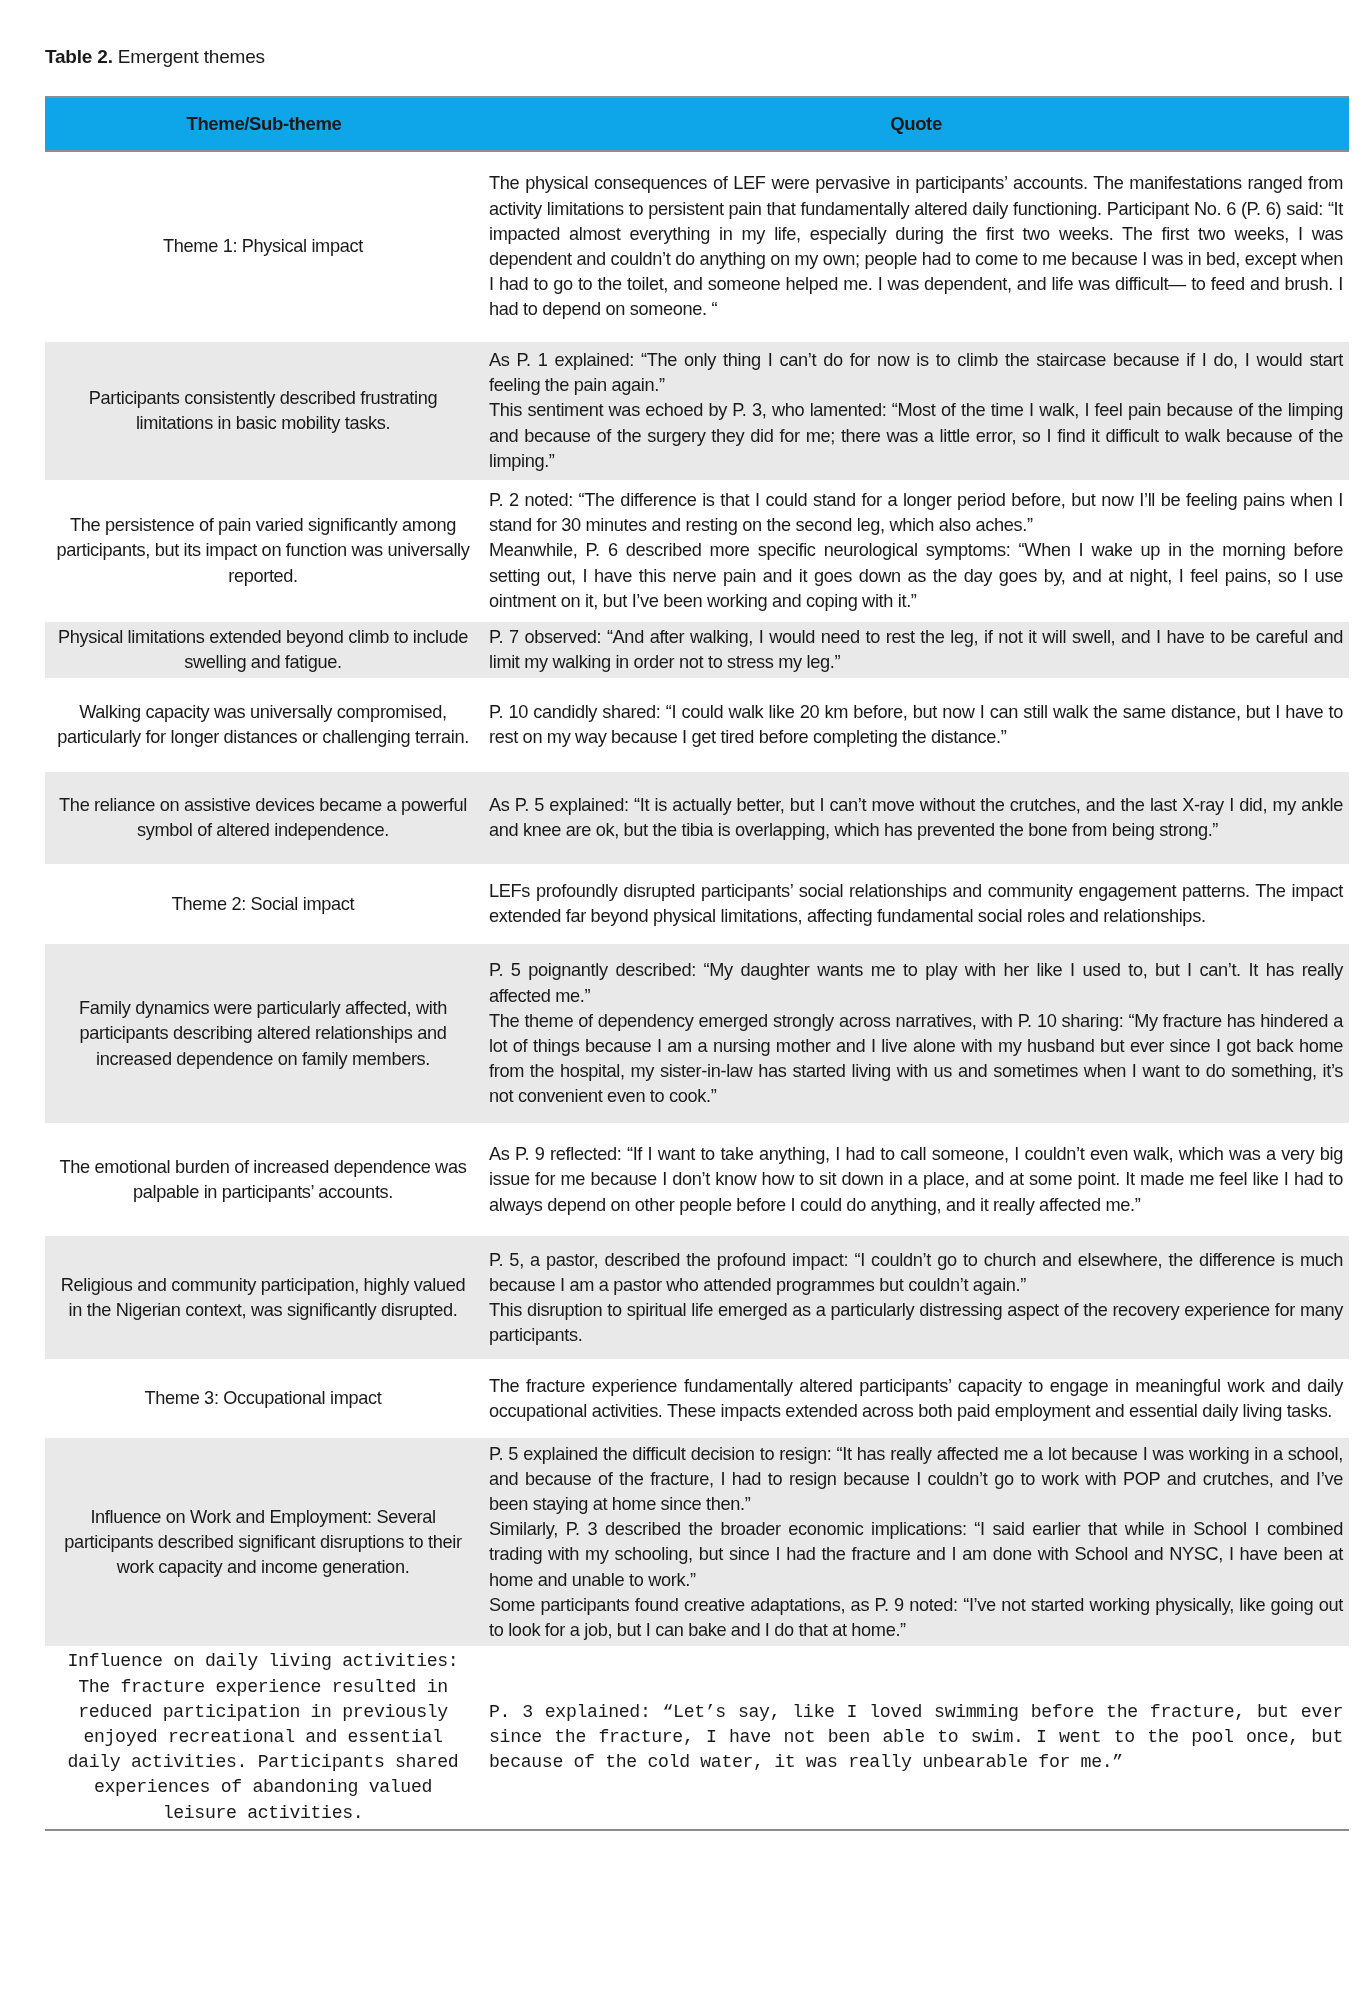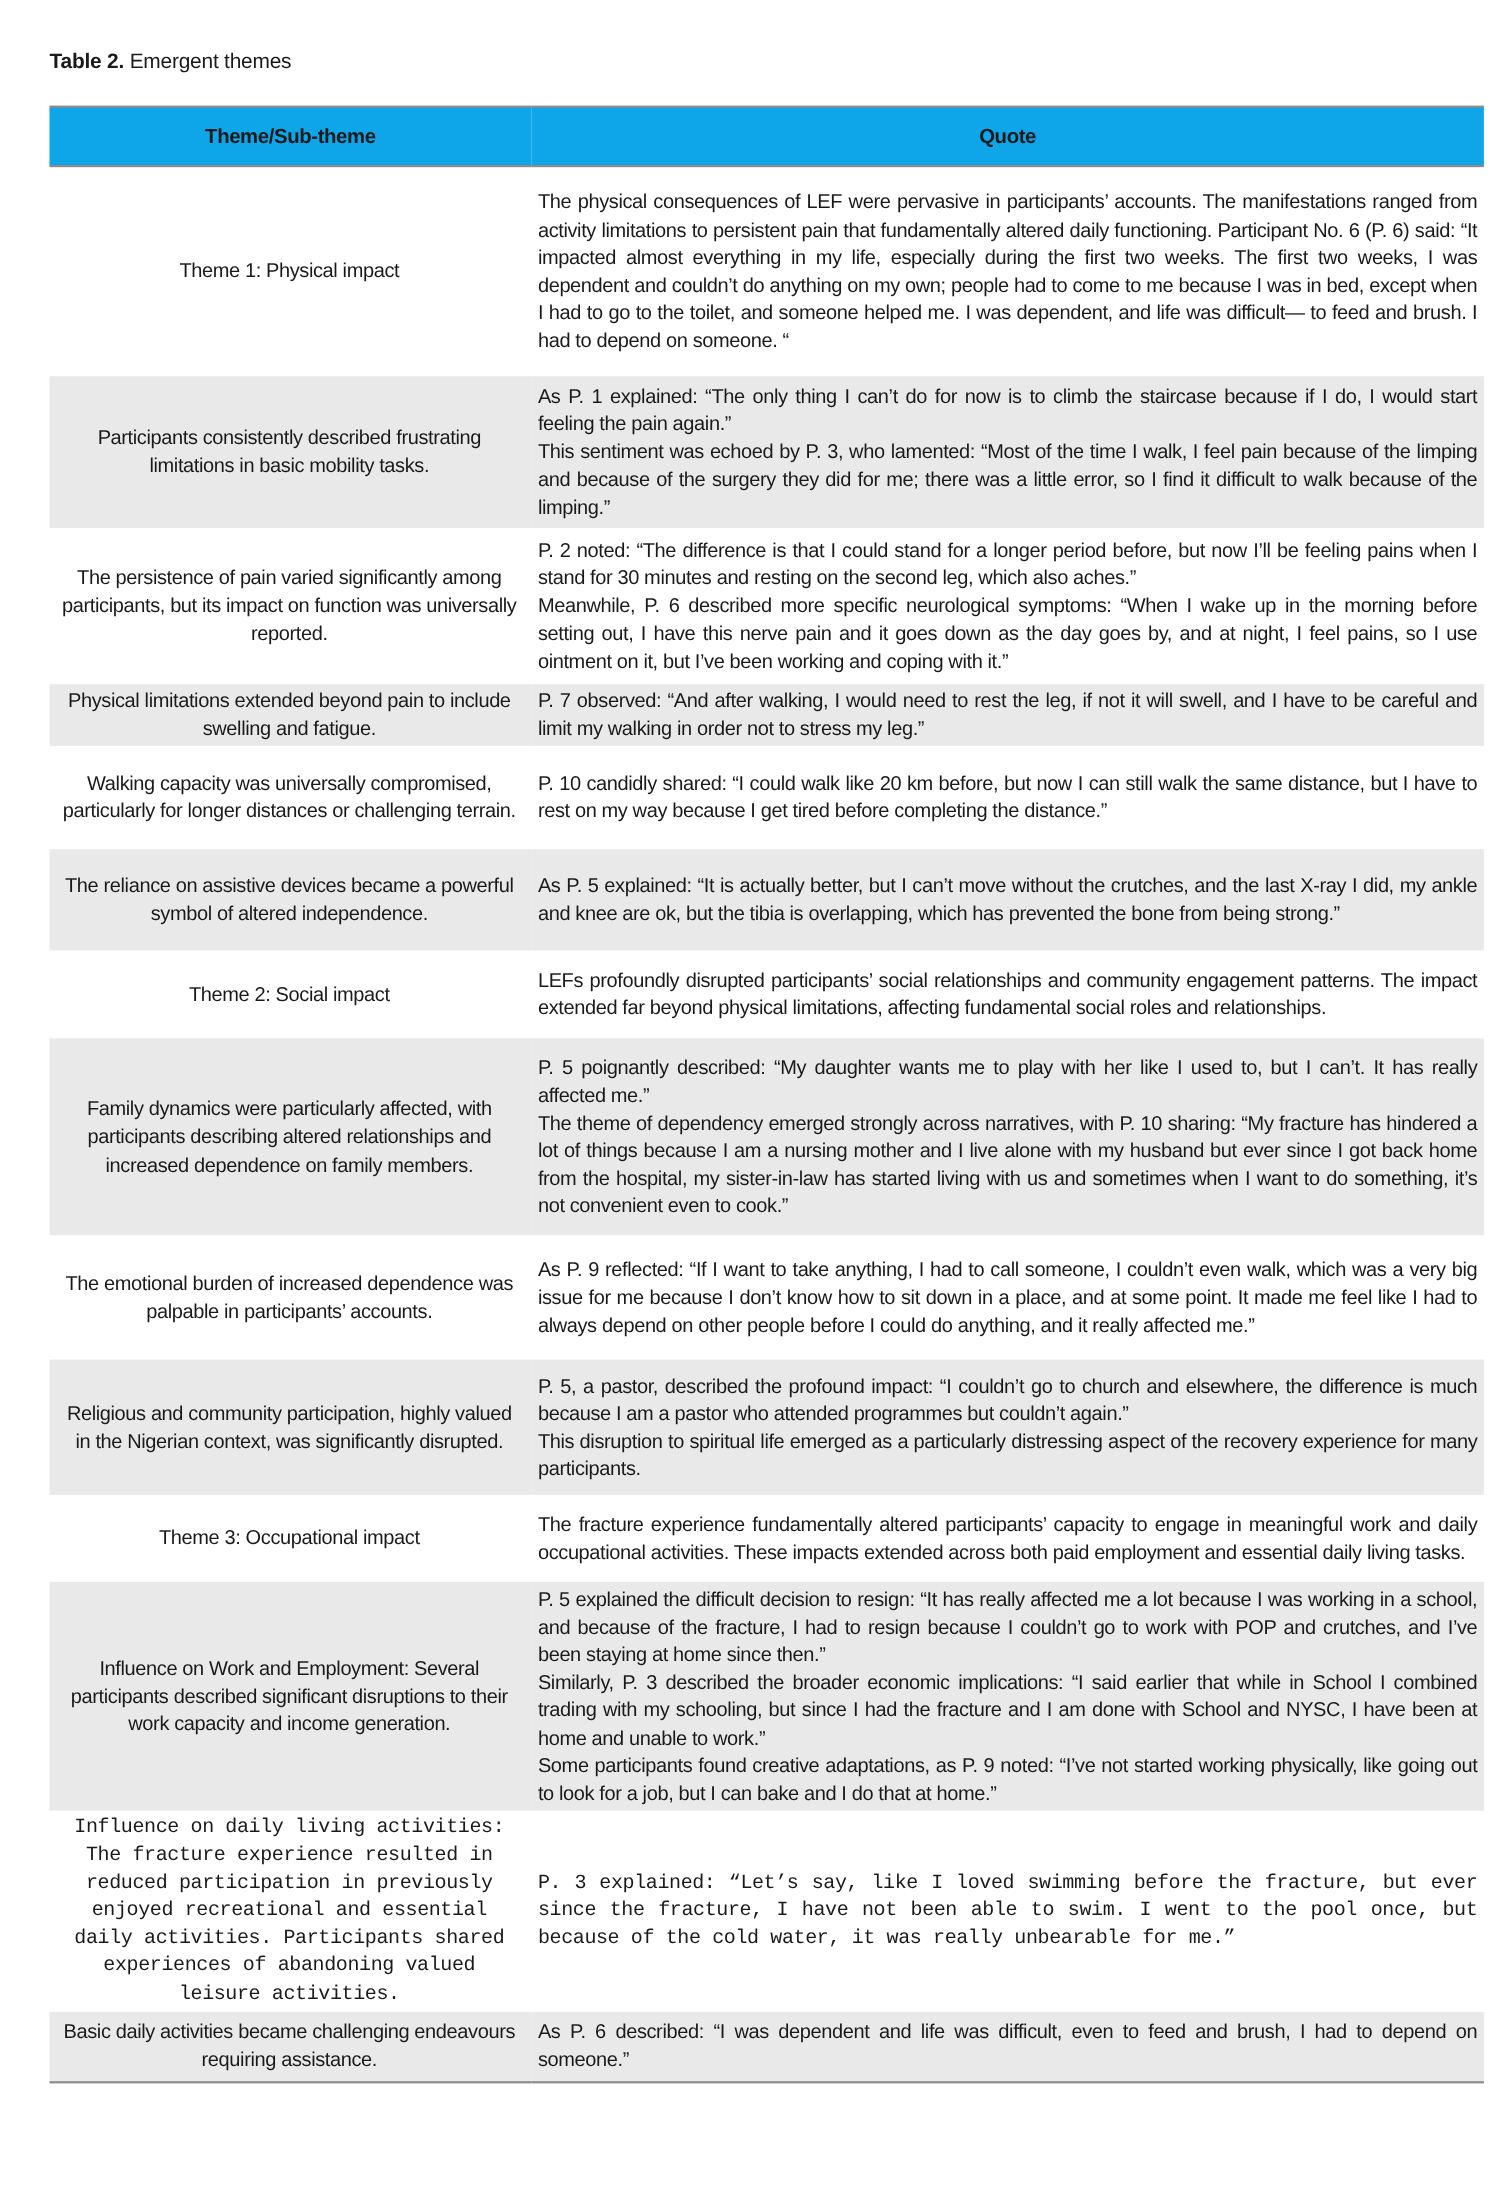--- a/index.html
+++ b/index.html
@@ -59,21 +59,21 @@
         </td>
       </tr>
       <tr style="height: 142px;">
         <td class="theme">The persistence of pain varied significantly among participants, but its impact on function was universally reported.</td>
         <td class="quote">
           <p>P. 2 noted: “The difference is that I could stand for a longer period before, but now I’ll be feeling pains when I stand for 30 minutes and resting on the second leg, which also aches.”</p>
           <p>Meanwhile, P. 6 described more specific neurological symptoms: “When I wake up in the morning before setting out, I have this nerve pain and it goes down as the day goes by, and at night, I feel pains, so I use ointment on it, but I’ve been working and coping with it.”</p>
         </td>
       </tr>
       <tr class="shade" style="height: 55px;">
-        <td class="theme">Physical limitations extended beyond pain to include swelling and fatigue.</td>
+        <td class="theme">Physical limitations extended beyond climb to include swelling and fatigue.</td>
         <td class="quote">
           <p>P. 7 observed: “And after walking, I would need to rest the leg, if not it will swell, and I have to be careful and limit my walking in order not to stress my leg.”</p>
         </td>
       </tr>
       <tr style="height: 94px;">
         <td class="theme">Walking capacity was universally compromised, particularly for longer distances or challenging terrain.</td>
         <td class="quote">
           <p>P. 10 candidly shared: “I could walk like 20 km before, but now I can still walk the same distance, but I have to rest on my way because I get tired before completing the distance.”</p>
         </td>
       </tr>
@@ -122,20 +122,14 @@
           <p>Similarly, P. 3 described the broader economic implications: “I said earlier that while in School I combined trading with my schooling, but since I had the fracture and I am done with School and NYSC, I have been at home and unable to work.”</p>
           <p>Some participants found creative adaptations, as P. 9 noted: “I’ve not started working physically, like going out to look for a job, but I can bake and I do that at home.”</p>
         </td>
       </tr>
       <tr style="height: 158px; font-family: Liberation Mono, monospace;">
         <td class="theme">Influence on daily living activities: The fracture experience resulted in reduced participation in previously enjoyed recreational and essential daily activities. Participants shared experiences of abandoning valued leisure activities.</td>
         <td class="quote">
           <p> P. 3 explained: “Let’s say, like I loved swimming before the fracture, but ever since the fracture, I have not been able to swim. I went to the pool once, but because of the cold water, it was really unbearable for me.”</p>
         </td>
       </tr>
-      <tr class="shade" style="height: 64px;">
-        <td class="theme">Basic daily activities became challenging endeavours requiring assistance.</td>
-        <td class="quote">
-          <p>As P. 6 described: “I was dependent and life was difficult, even to feed and brush, I had to depend on someone.”</p>
-        </td>
-      </tr>
     </tbody>
 </table>
 
 </body></html>

